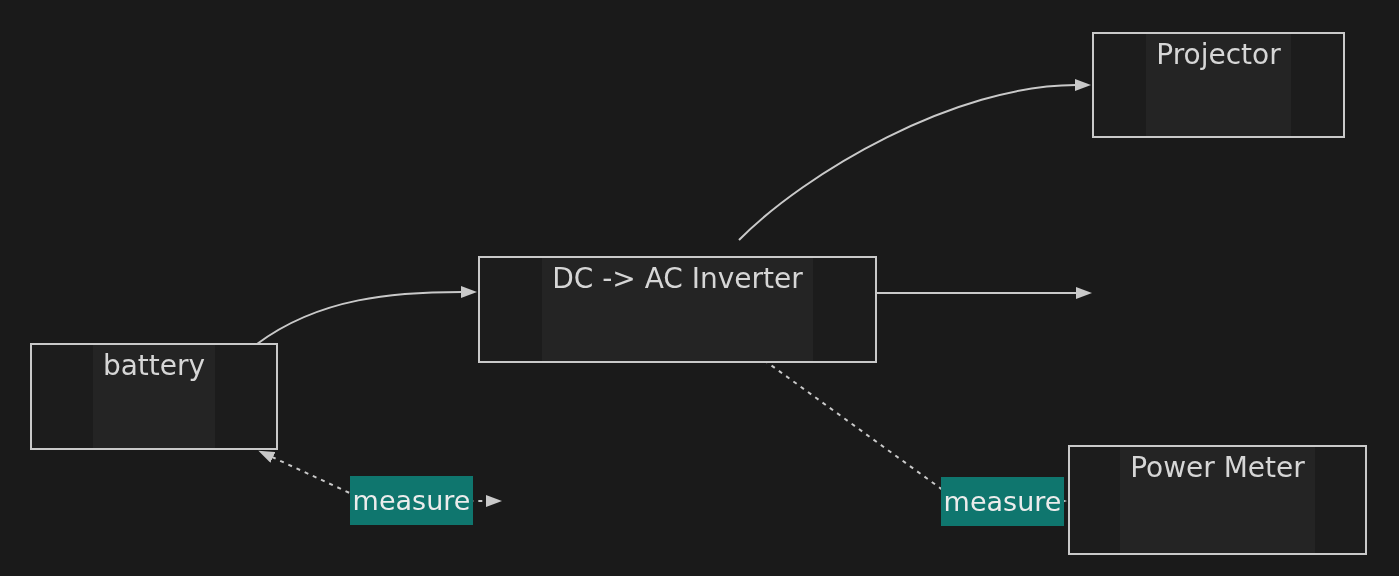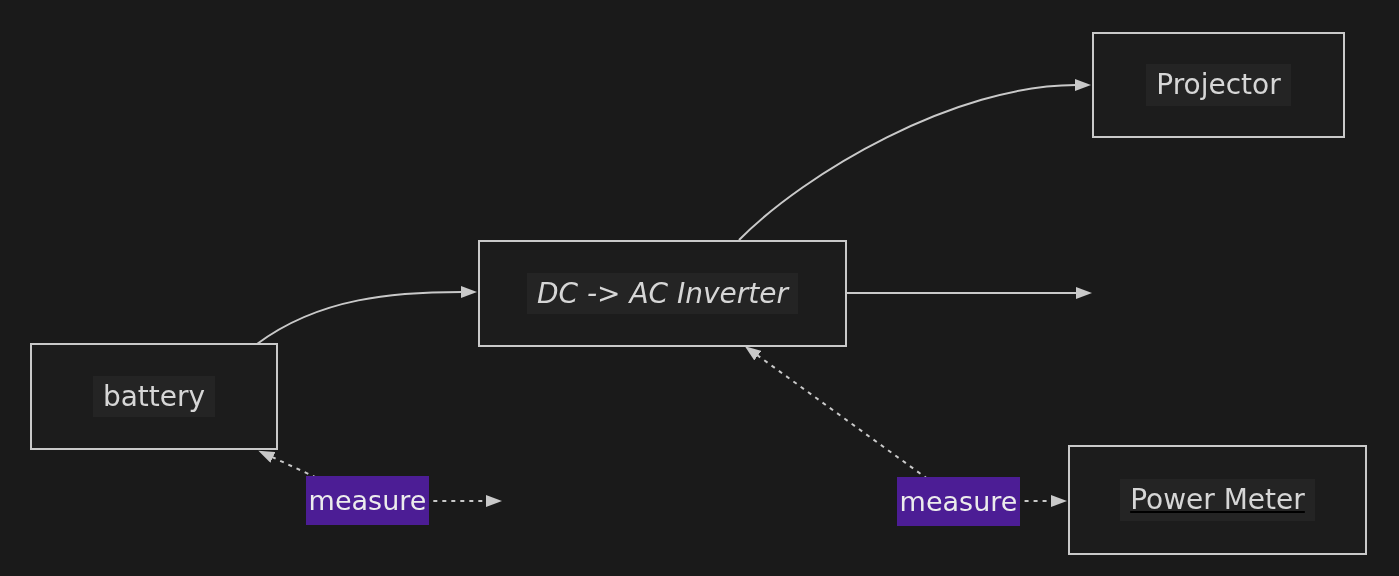--- a/index.html
+++ b/index.html
@@ -30,43 +30,43 @@
   }
   .edge.dotted {
     stroke-dasharray: 4 5;
   }
   .node {
     position: absolute;
     box-sizing: border-box;
     background: #1c1c1c;
     border: 2px solid #c9c9c9;
     display: flex;
-    align-items: center;
     justify-content: center;
     z-index: 2;
   }
   .node-label {
     color: #d6d6d6;
     font-size: 28px;
     line-height: 1.2;
     padding: 4px 10px;
     background: rgba(255,255,255,0.04);
     white-space: nowrap;
   }
   .edge-label {
     position: absolute;
     box-sizing: border-box;
-    background: #4c1d95;
+    background: #0f766e;
     color: #ececec;
     font-size: 27px;
     display: flex;
     align-items: center;
     justify-content: center;
     white-space: nowrap;
     z-index: 3;
+    margin-left: 44px;
   }
 </style>
 </head>
 <body>
 
 <div class="canvas">
 
   <svg class="edges-svg" viewBox="0 0 1399 576" xmlns="http://www.w3.org/2000/svg">
     <defs>
       <marker id="arrow" viewBox="0 0 16 12" refX="1" refY="6" markerWidth="16" markerHeight="12" markerUnits="userSpaceOnUse" orient="auto-start-reverse">
@@ -82,31 +82,31 @@
 
     <path class="edge dotted" d="M 272 457 L 367 501 L 487 501" marker-start="url(#arrow)" marker-end="url(#arrow)"></path>
 
     <path class="edge dotted" d="M 757 355 L 958 501 L 1052 501" marker-start="url(#arrow)" marker-end="url(#arrow)"></path>
   </svg>
 
   <div class="node" style="left:30px; top:343px; width:248px; height:107px;">
     <span class="node-label">battery</span>
   </div>
 
-  <div class="node" style="left:478px; top:240px; width:369px; height:107px;font-style:italic;">
+  <div class="node" style="left:478px; top:256px; width:399px; height:107px;">
     <span class="node-label">DC -&gt; AC Inverter</span>
   </div>
 
   <div class="node" style="left:1092px; top:32px; width:253px; height:106px;">
     <span class="node-label">Projector</span>
   </div>
 
 
 
-  <div class="node" style="left:1068px; top:445px; width:299px; height:110px;text-decoration:underline;">
+  <div class="node" style="left:1068px; top:445px; width:299px; height:110px;">
     <span class="node-label">Power Meter</span>
   </div>
 
   <div class="edge-label" style="left:306px; top:476px; width:123px; height:49px;">measure</div>
 
   <div class="edge-label" style="left:897px; top:477px; width:123px; height:49px;">measure</div>
 
 </div>
 
 </body></html>

